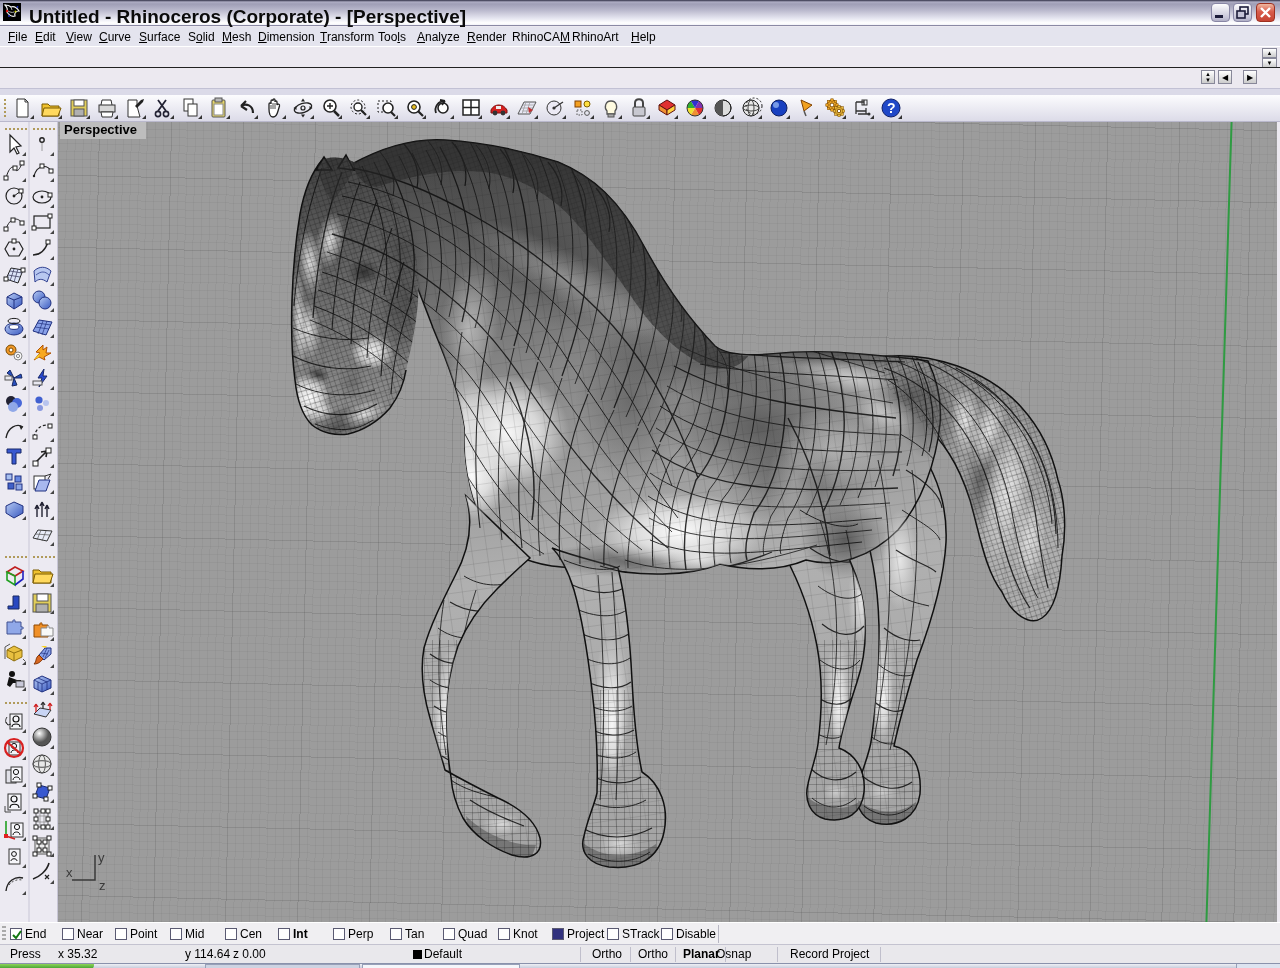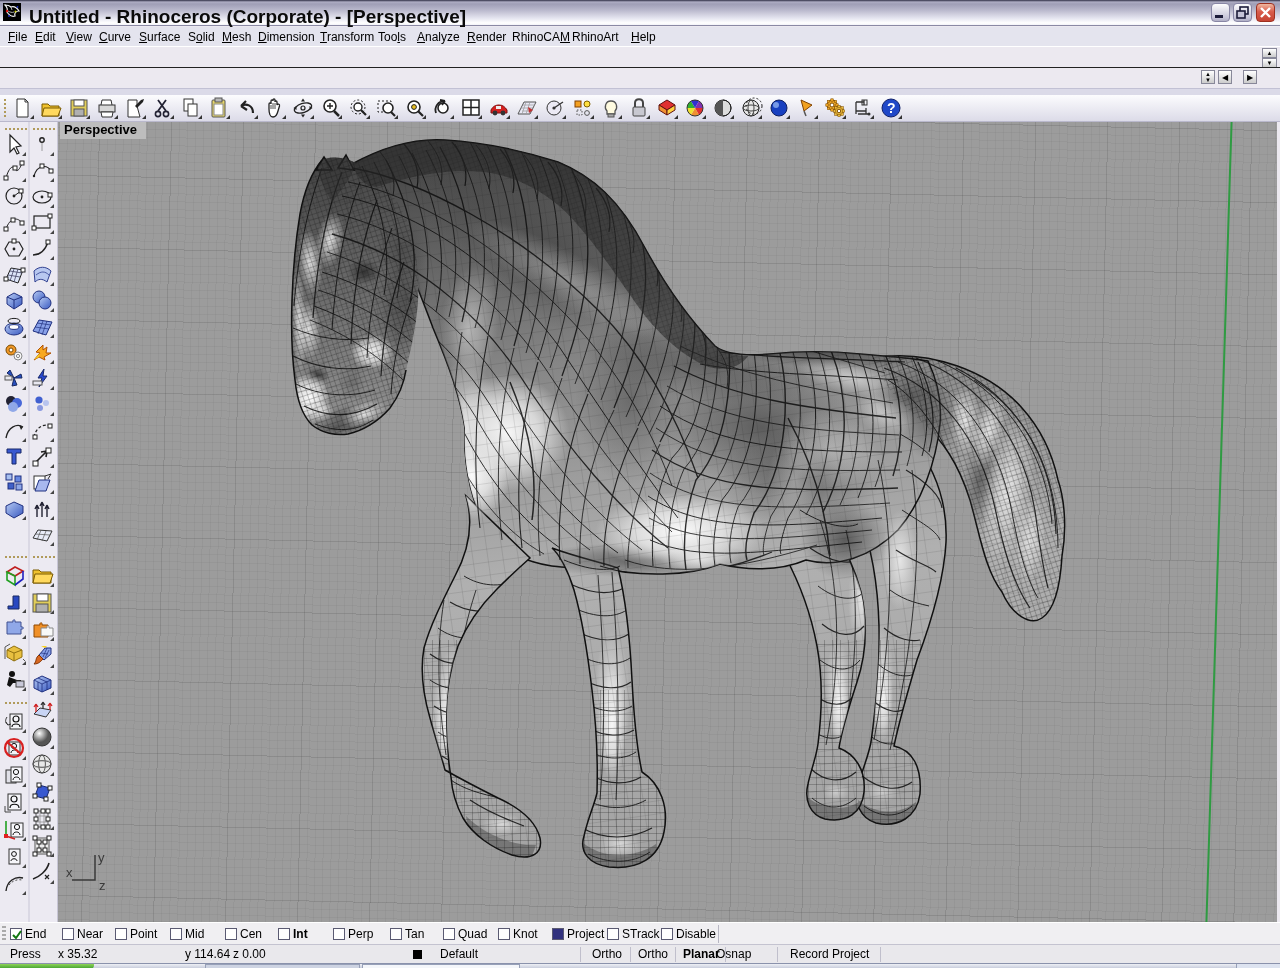--- a/index.html
+++ b/index.html
@@ -1071,21 +1071,21 @@
       <div class="cblabel" style="left: 676px;">Disable</div>
       <div style="position: absolute; left: 718px; top: 2px; width: 1px; height: 18px; background: rgb(184, 183, 196);"></div>
     </div>
 
   <div id="statusbar">
       <span style="left: 10px;">Press</span>
       <span style="left: 58px;">x 35.32</span>
       <span style="left: 145px; margin-left: 40px;">y 114.64</span>
       <span style="left: 233px;">z 0.00</span>
       <div style="position: absolute; left: 413px; top: 5px; width: 9px; height: 9px; background: rgb(0, 0, 0);"></div>
-      <span style="left: 424px; margin-left: 16px;">Default</span>
+      <span style="left: 424px;">Default</span>
       <span style="left: 592px;">Ortho</span>
       <span style="left: 638px;">Ortho</span>
       <span style="left: 683px; font-weight: bold;">Planar</span>
       <span style="left: 716px; font-weight: normal;">Osnap</span>
       <span style="left: 790px;">Record Project</span>
       <div class="statdiv" style="left: 580px;"></div>
       <div class="statdiv" style="left: 630px;"></div>
       <div class="statdiv" style="left: 675px;"></div>
       <div class="statdiv" style="left: 725px;"></div>
       <div class="statdiv" style="left: 777px;"></div>

